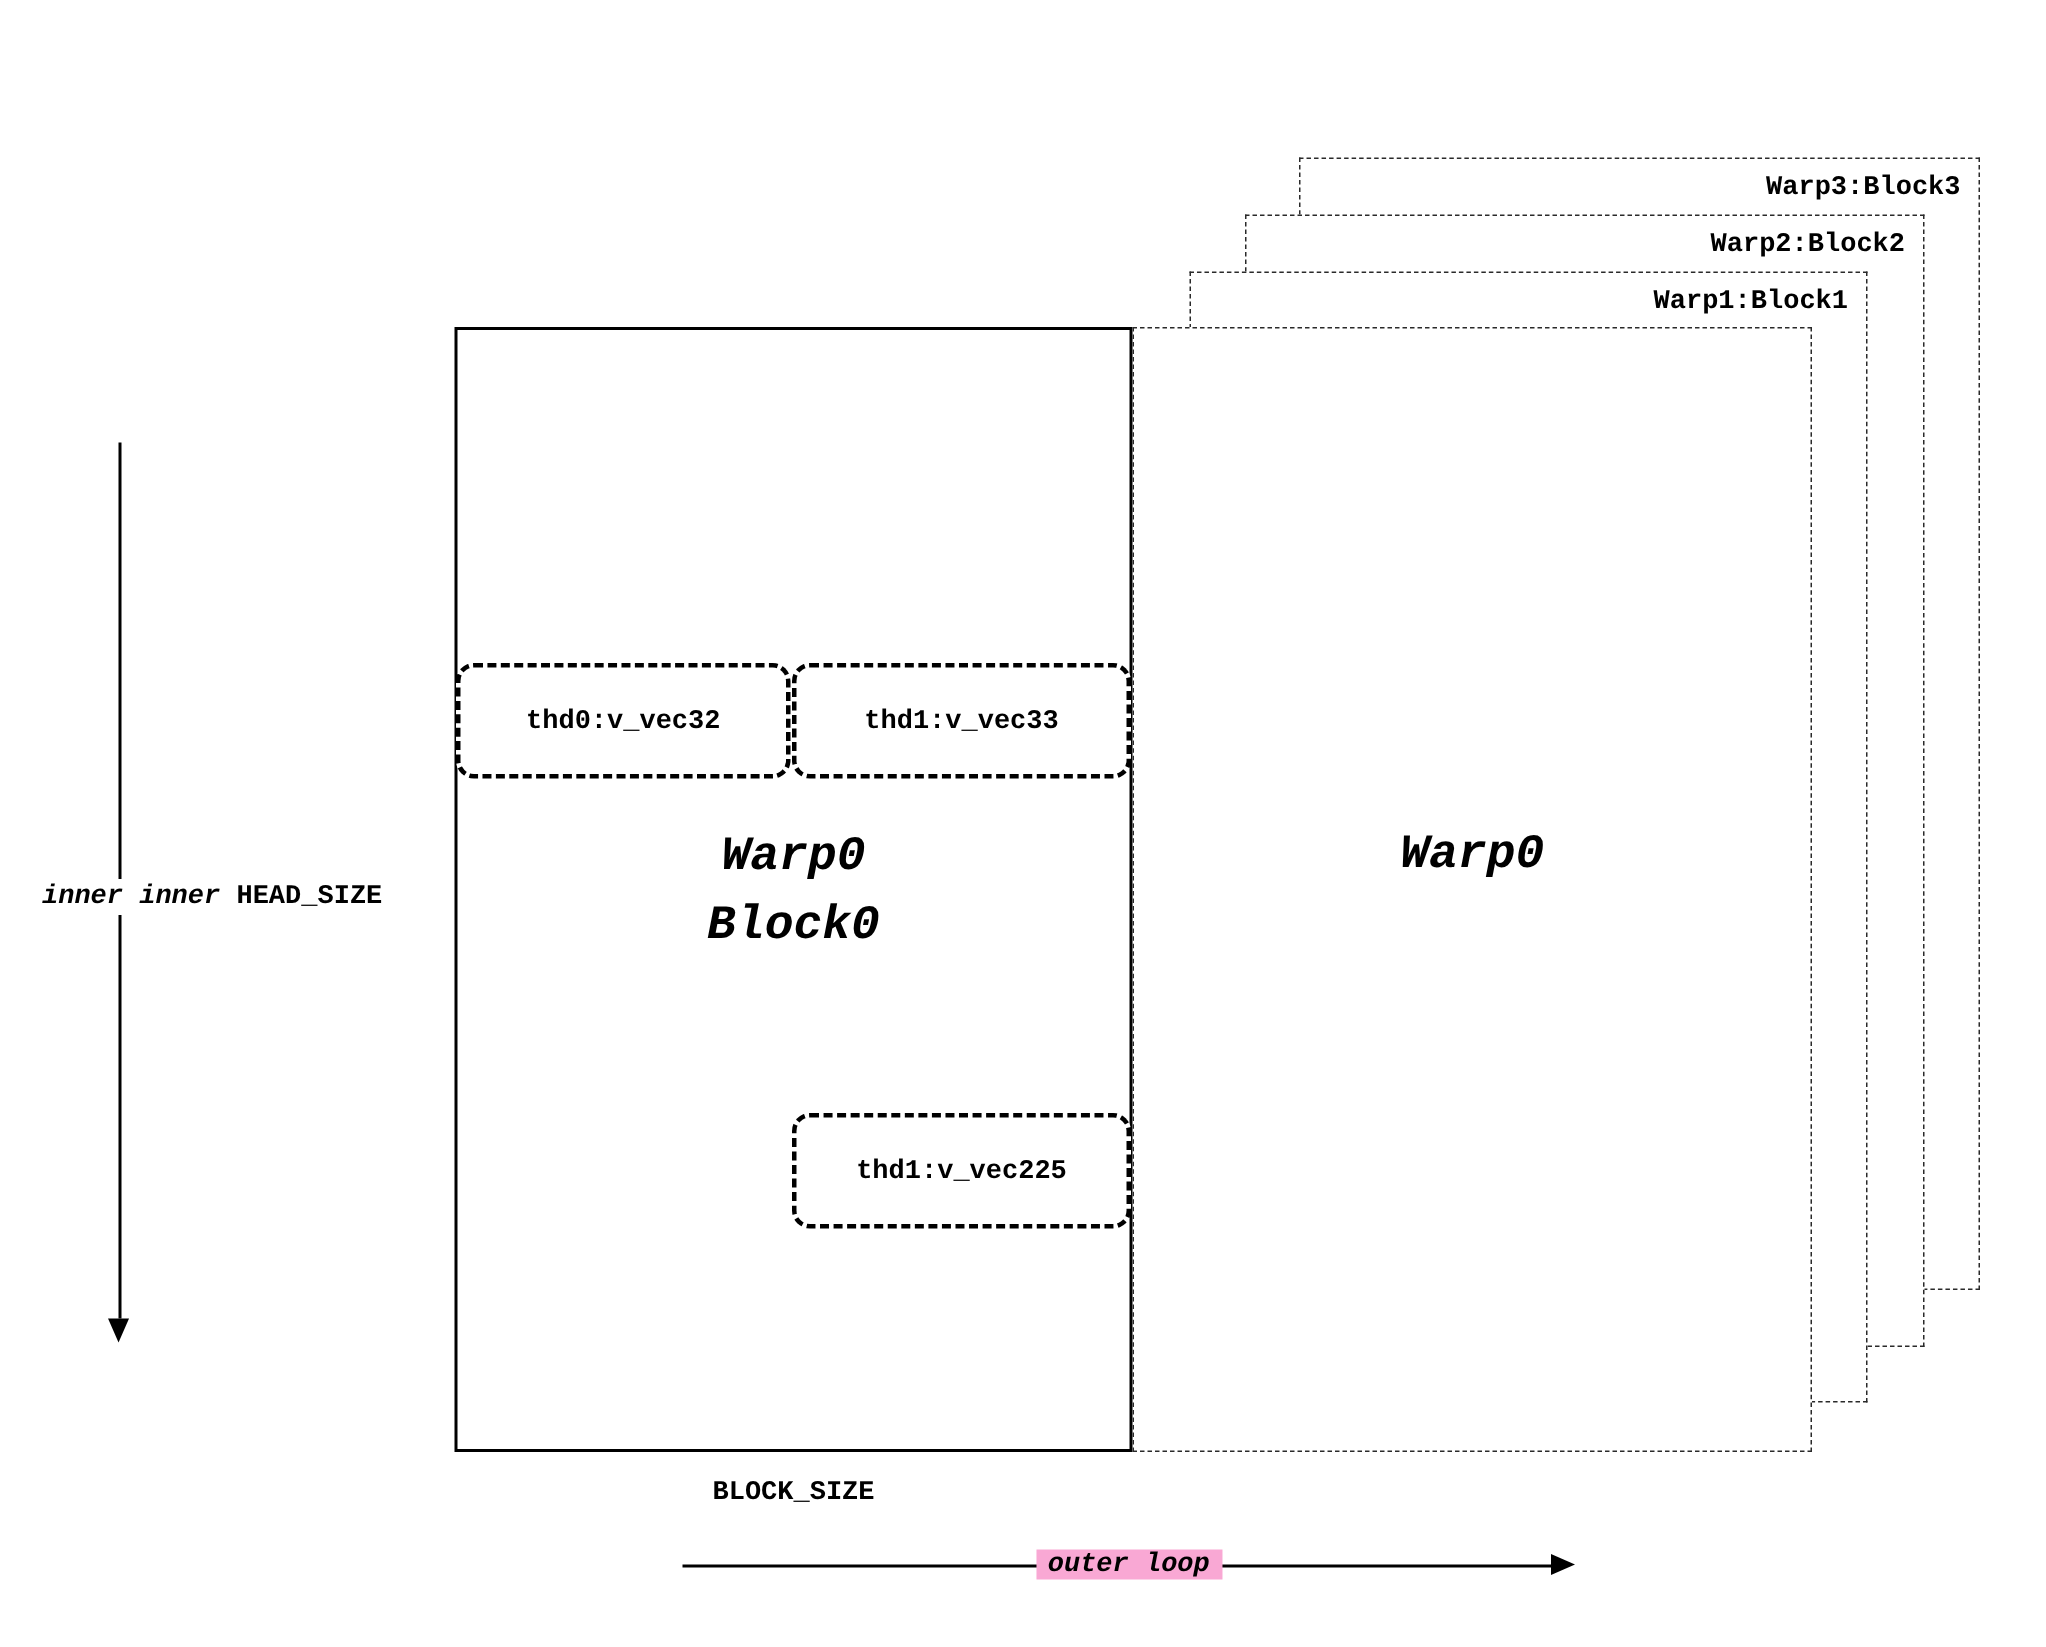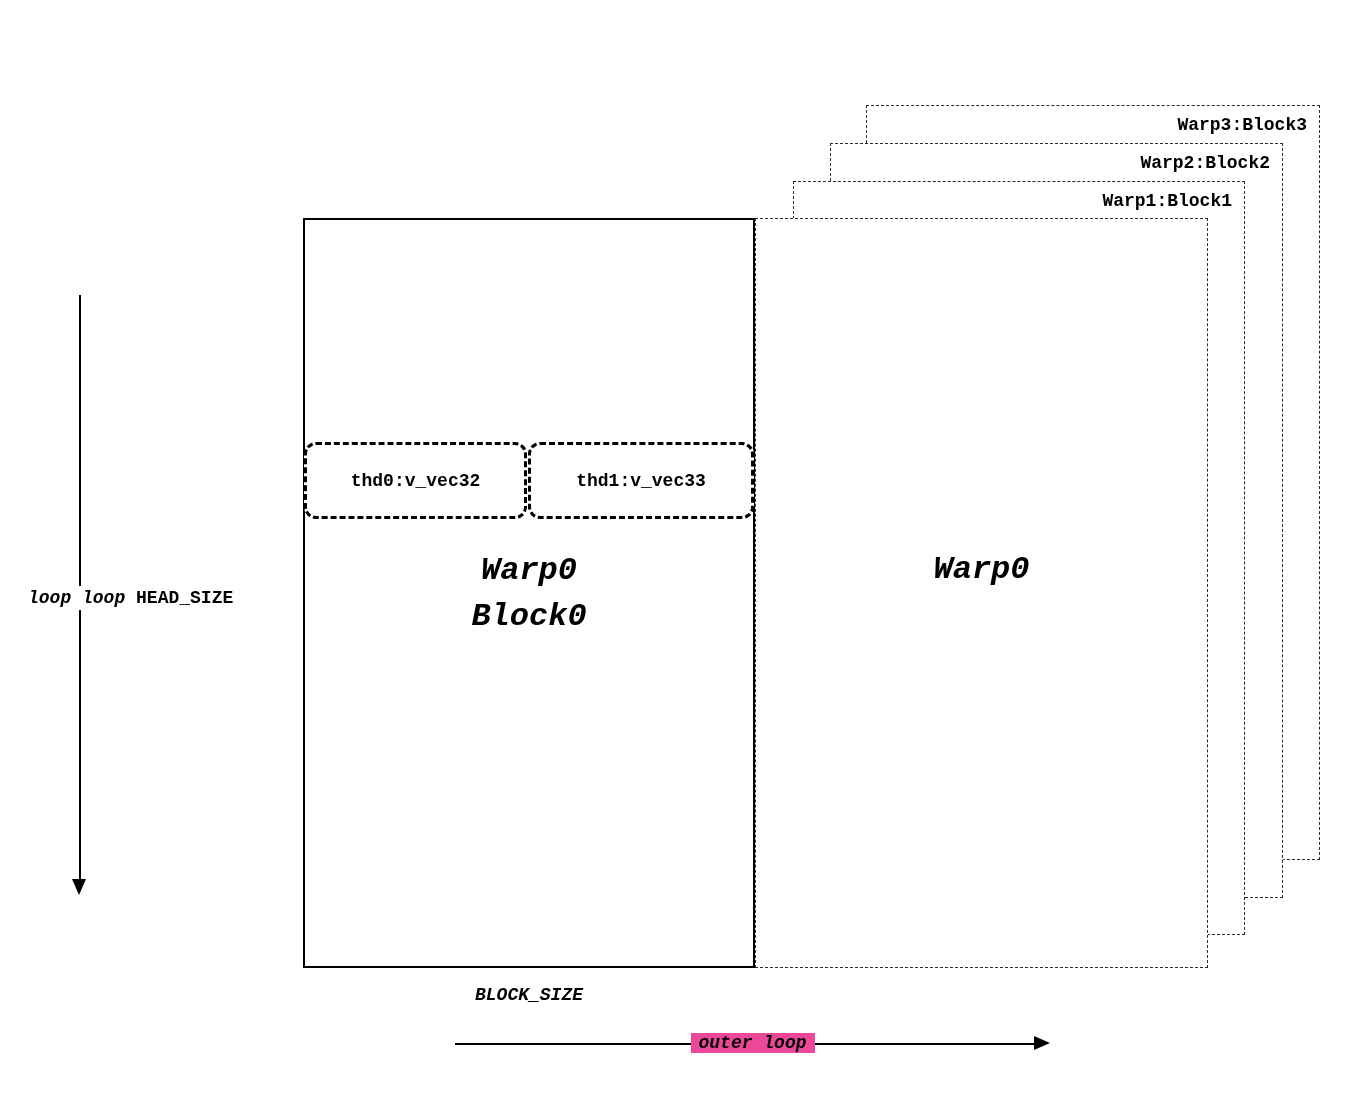--- a/index.html
+++ b/index.html
@@ -99,32 +99,33 @@
     <div class="warp-label" style="top:328px;">
       <div>Warp0</div>
       <div>Block0</div>
     </div>
   </div>
 
 
   <div class="abs cell" style="left:304px; top:442px; width:223px; height:77px; z-index:6;">thd0:v_vec32</div>
   <div class="abs cell" style="left:528px; top:442px; width:226px; height:77px; z-index:6;">thd1:v_vec33</div>
 
+  <div class="abs cell" style="left:528px; top:742px; width:226px; height:77px; z-index:6;">thd1:v_vec225</div>
 
   <div class="abs" style="left:72px; top:295px; z-index:7;">
     <div class="v-line" style="height:584px; margin-left:7px;"></div>
     <div class="arrowhead-down"></div>
   </div>
 
   <div class="abs axis-label" style="left:24px; top:586px; z-index:8; background:#ffffff; padding:2px 4px;">
-    <span class="italic">loop loop</span>
+    <span class="italic">inner inner</span>
     <span>HEAD_SIZE</span>
   </div>
 
-  <div class="abs axis-label" style="left:303px; top:985px; width:452px; text-align:center;font-style:italic;">BLOCK_SIZE</div>
+  <div class="abs axis-label" style="left:303px; top:985px; width:452px; text-align:center;">BLOCK_SIZE</div>
 
   <div class="abs" style="left:455px; top:1036px; width:595px; height:16px; z-index:7;">
     <div class="h-line" style="position:absolute; left:0; top:7px; width:581px;"></div>
     <div class="arrowhead-right" style="position:absolute; right:0; top:0;"></div>
-    <div class="axis-label italic" style="position:absolute; left:50%; top:-3px; transform:translateX(-50%); background:#ec4899; padding:0 8px;">outer loop</div>
+    <div class="axis-label italic" style="position:absolute; left:50%; top:-3px; transform:translateX(-50%); background:#f9a8d4; padding:0 8px;">outer loop</div>
   </div>
 
 </div>
 
 </body></html>

